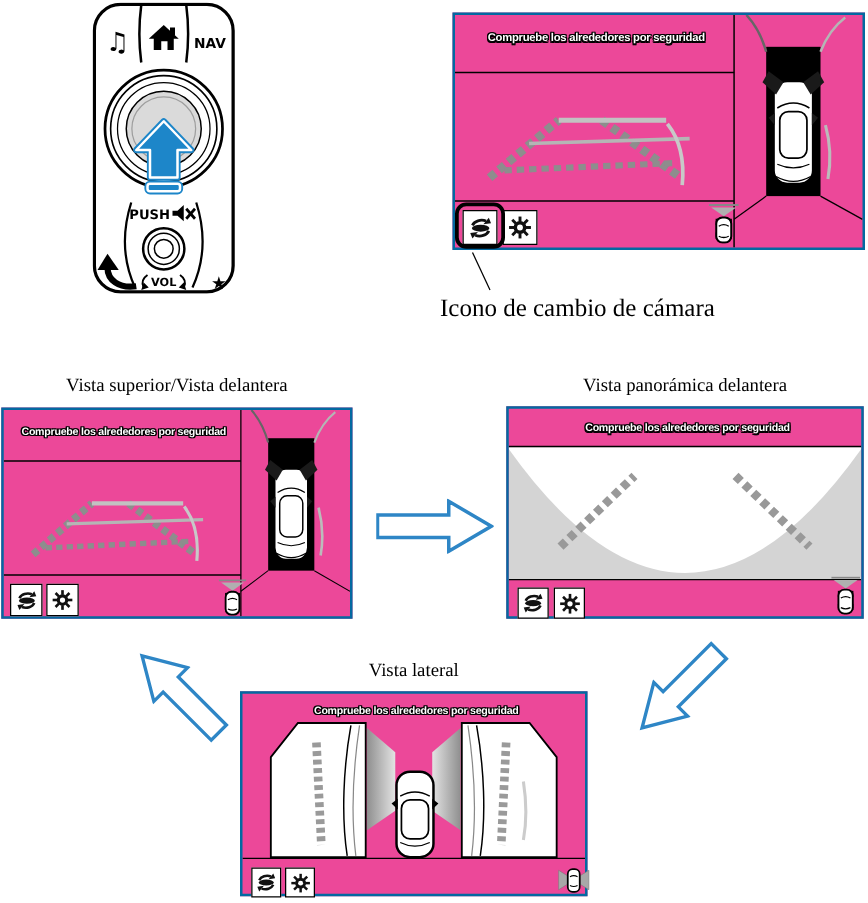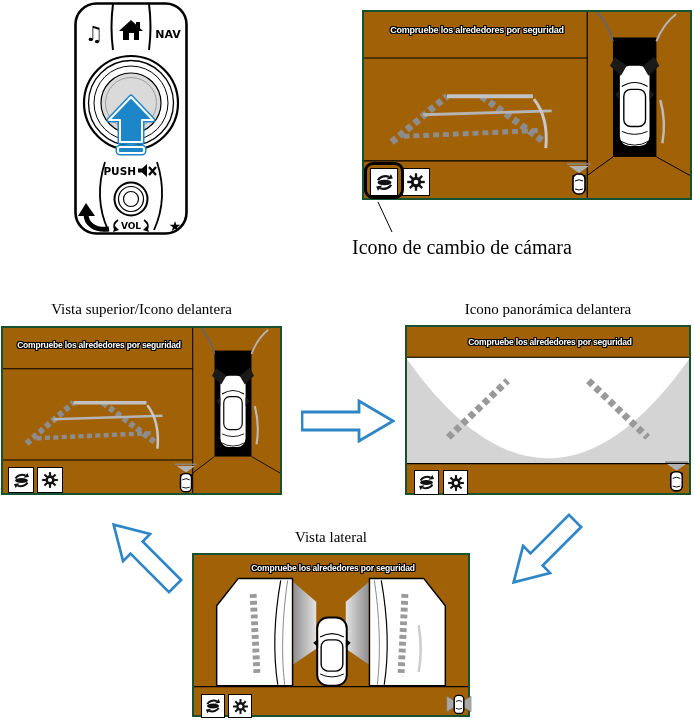--- a/index.html
+++ b/index.html
@@ -1,19 +1,19 @@
 <!DOCTYPE html>
 <html><head>
 <meta charset="utf-8">
 <style>
   html,body{margin:0;padding:0;background:#fff;}
   #canvas{position:relative;width:694px;height:722px;background:#fff;overflow:hidden;
           font-family:"Liberation Serif",serif;}
   .abs{position:absolute;}
-  .screen{position:absolute;border:2px solid #14532d;background:#a16207;box-sizing:border-box;}
+  .screen{position:absolute;border:2px solid #0369a1;background:#ec4899;box-sizing:border-box;}
   .fill{position:absolute;left:0;top:0;width:100%;height:100%;}
   .msg{position:absolute;transform:translateX(-50%);white-space:nowrap;
        font-family:"Liberation Sans",sans-serif;font-weight:bold;font-size:9px;
        letter-spacing:-0.2px;color:#fff;
        text-shadow:-1px -1px 0 #000,1px -1px 0 #000,-1px 1px 0 #000,1px 1px 0 #000,
                    0 -1px 0 #000,0 1px 0 #000,-1px 0 0 #000,1px 0 0 #000;}
   .msg.small{font-size:8.5px;}
   .title{position:absolute;font-family:"Liberation Serif",serif;font-size:15px;color:#000;
          text-align:center;white-space:nowrap;}
   .caption{position:absolute;font-family:"Liberation Serif",serif;font-size:20px;color:#000;
@@ -172,21 +172,21 @@
         <path d="M8,26 Q12,28 16,26" fill="none" stroke="#000" stroke-width="1"></path>
       </svg>
     </div>
   </div>
 
   <svg class="abs" style="left:370px;top:198px" width="30" height="40">
     <line x1="8" y1="4" x2="22" y2="34" stroke="#000" stroke-width="1"></line>
   </svg>
   <div class="caption" style="left:352px;top:236px">Icono de cambio de cámara</div>
 
-  <div class="title" style="left:1px;top:301px;width:281px">Vista superior/Icono delantera</div>
+  <div class="title" style="left:1px;top:301px;width:281px">Vista superior/Vista delantera</div>
   <div class="screen" style="left:1px;top:326px;width:281px;height:169px">
     <svg class="fill" viewBox="0 0 330 190" preserveAspectRatio="none">
       <line x1="0" y1="47" x2="226" y2="47" stroke="#000" stroke-width="1.2"></line>
       <line x1="226" y1="0" x2="226" y2="190" stroke="#000" stroke-width="1.2"></line>
       <line x1="0" y1="152" x2="226" y2="152" stroke="#000" stroke-width="1.2"></line>
       <g>
         <line x1="28" y1="133" x2="84" y2="86" stroke="#8d8d8d" stroke-width="7" stroke-dasharray="6 4"></line>
         <line x1="119" y1="86" x2="183" y2="133" stroke="#8d8d8d" stroke-width="7" stroke-dasharray="6 4"></line>
         <line x1="84" y1="86" x2="171" y2="86" stroke="#c2c2c2" stroke-width="4"></line>
         <line x1="60" y1="105" x2="190" y2="101" stroke="#b5b5b5" stroke-width="3"></line>
@@ -247,21 +247,21 @@
           <rect x="16" y="12" width="2.5" height="5" fill="#000"></rect>
         <rect x="5.5" y="23" width="2.5" height="5" fill="#000"></rect>
           <rect x="16" y="23" width="2.5" height="5" fill="#000"></rect>
         <rect x="6" y="11" width="12" height="20" rx="5" fill="#fff" stroke="#000" stroke-width="1.6"></rect>
         <path d="M8,18 Q12,15.5 16,18" fill="none" stroke="#000" stroke-width="1"></path>
         <path d="M8,26 Q12,28 16,26" fill="none" stroke="#000" stroke-width="1"></path>
       </svg>
     </div>
   </div>
 
-  <div class="title" style="left:405px;top:301px;width:286px">Icono panorámica delantera</div>
+  <div class="title" style="left:405px;top:301px;width:286px">Vista panorámica delantera</div>
   <div class="screen" style="left:405px;top:325px;width:286px;height:170px">
     <svg class="fill" viewBox="0 0 286 170" preserveAspectRatio="none">
       <rect x="0" y="31.5" width="286" height="108.5" fill="#d4d4d4"></rect>
       <path d="M0,33 Q143,236 286,33 L286,31.5 L0,31.5 Z" fill="#fff"></path>
       <line x1="0" y1="31" x2="286" y2="31" stroke="#000" stroke-width="1.2"></line>
       <line x1="0" y1="140" x2="286" y2="140" stroke="#000" stroke-width="1.2"></line>
       <g>
         <line x1="42" y1="113" x2="102" y2="55" stroke="#999" stroke-width="7" stroke-dasharray="6 4"></line>
         <line x1="184" y1="55" x2="244" y2="113" stroke="#999" stroke-width="7" stroke-dasharray="6 4"></line>
       </g>

